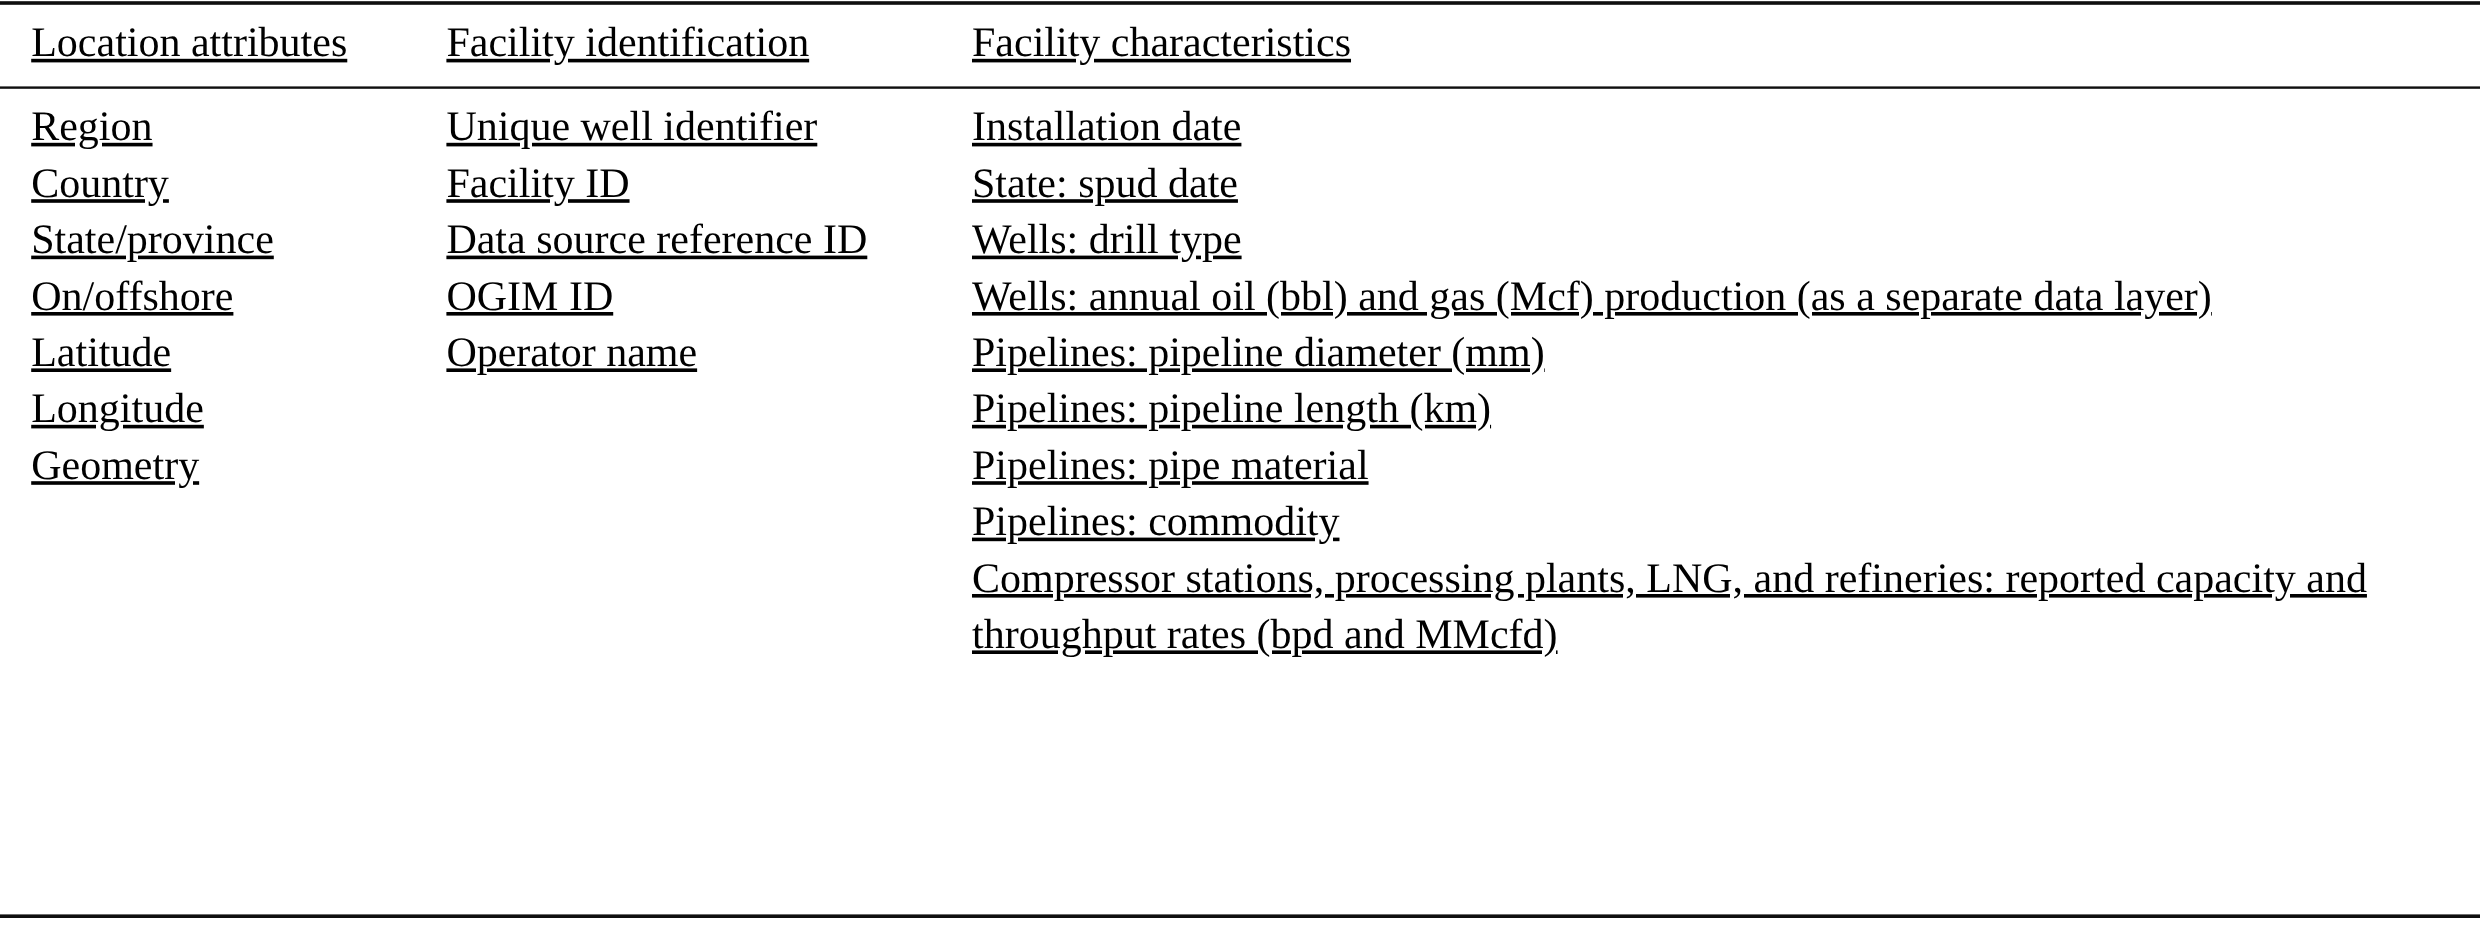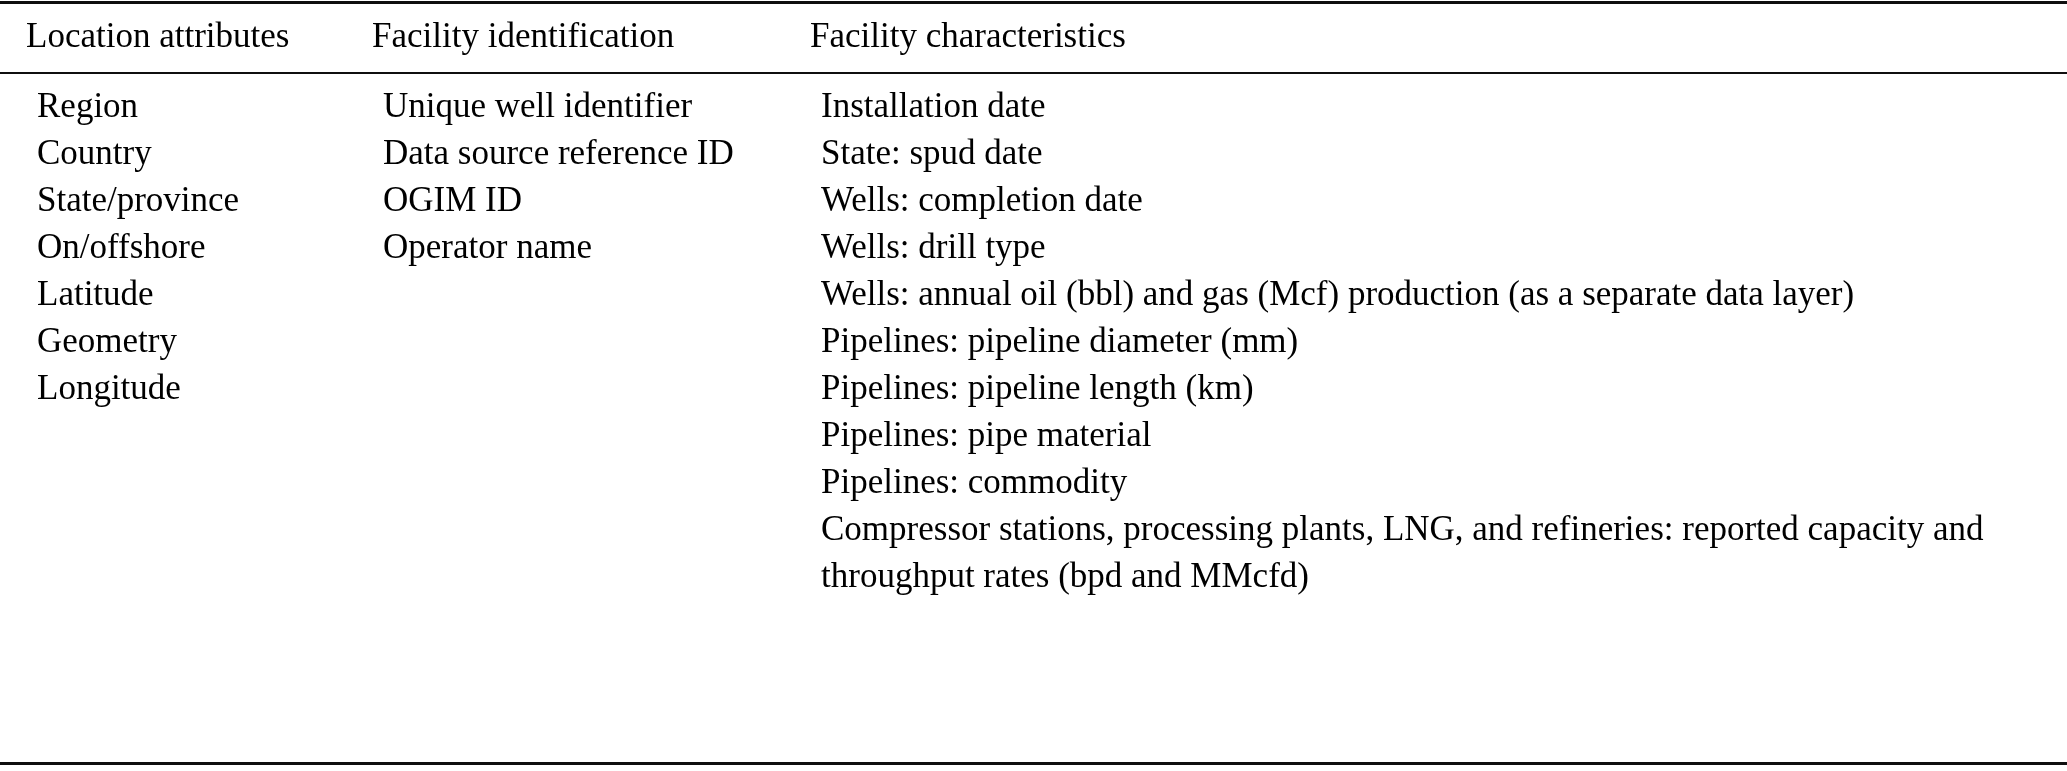--- a/index.html
+++ b/index.html
@@ -17,31 +17,32 @@
   .rule-top    { top: 1px;   height: 3px; }
   .rule-header { top: 72px;  height: 2px; }
   .rule-bottom { top: 762px; height: 3px; }
 
   .grid {
     display: grid;
     grid-template-columns: 346px 438px auto;
     padding-left: 26px;
     padding-right: 24px;
     box-sizing: border-box;
+    text-decoration: underline;
   }
   .header-row {
     position: absolute;
     top: 0; left: 0; right: 0;
     height: 72px;
   }
   .header-cell { line-height: 72px; white-space: nowrap; }
 
   .body-rows {
     position: absolute;
-    top: 82px; left: 0; right: 0; margin-left: 11px;
+    top: 82px; left: 0; right: 0;
   }
   .cell-line { line-height: 47px; }
   .cell-line sup {
     font-size: 70%;
     line-height: 0;
     vertical-align: baseline;
     position: relative;
     top: -0.55em;
   }
 </style>
@@ -61,35 +62,35 @@
   <div class="rule rule-header"></div>
 
   <div class="body-rows grid">
 
     <div class="col">
       <div class="cell-line">Region</div>
       <div class="cell-line">Country</div>
       <div class="cell-line">State/province</div>
       <div class="cell-line">On/offshore</div>
       <div class="cell-line">Latitude</div>
+      <div class="cell-line">Longitude</div>
       <div class="cell-line">Geometry</div>
-      <div class="cell-line">Longitude</div>
     </div>
 
     <div class="col">
       <div class="cell-line">Unique well identifier</div>
+      <div class="cell-line">Facility ID</div>
       <div class="cell-line">Data source reference ID</div>
       <div class="cell-line">OGIM ID</div>
       <div class="cell-line">Operator name</div>
     </div>
 
     <div class="col">
       <div class="cell-line">Installation date</div>
       <div class="cell-line">State: spud date</div>
-      <div class="cell-line">Wells: completion date</div>
       <div class="cell-line">Wells: drill type</div>
       <div class="cell-line">Wells: annual oil (bbl) and gas (Mcf) production (as a separate data layer)</div>
       <div class="cell-line">Pipelines: pipeline diameter (mm)</div>
       <div class="cell-line">Pipelines: pipeline length (km)</div>
       <div class="cell-line">Pipelines: pipe material</div>
       <div class="cell-line">Pipelines: commodity</div>
       <div class="cell-line">Compressor stations, processing plants, LNG, and refineries: reported capacity and throughput rates (bpd and MMcfd)</div>
     </div>
 
   </div>

